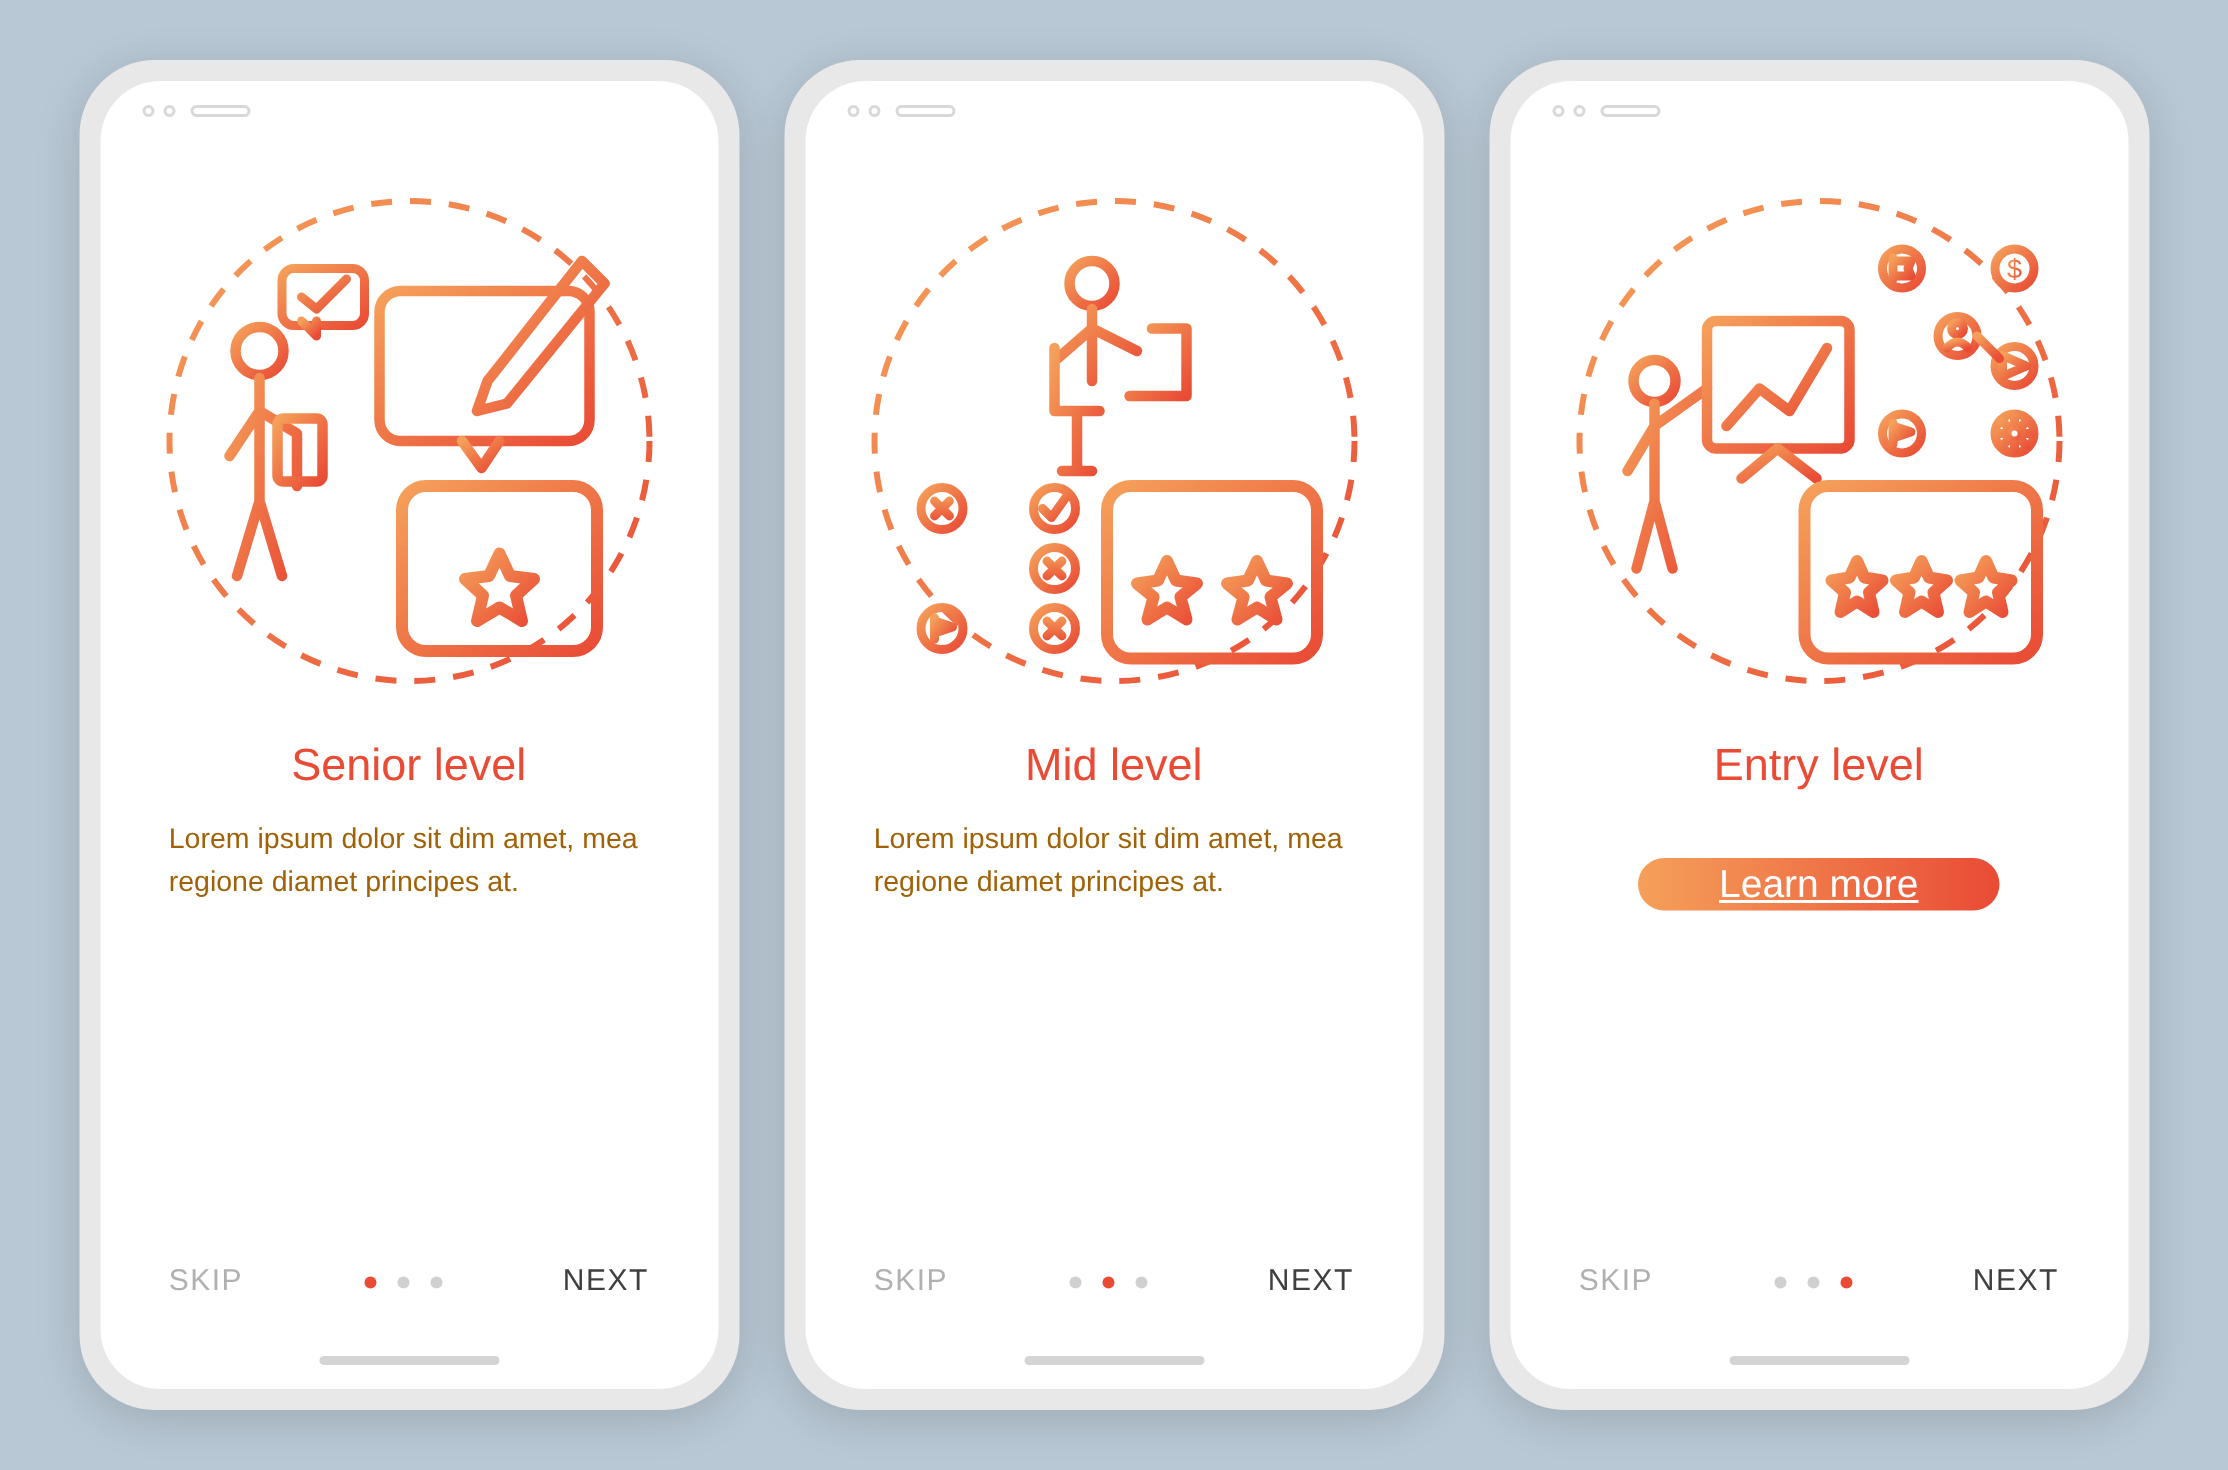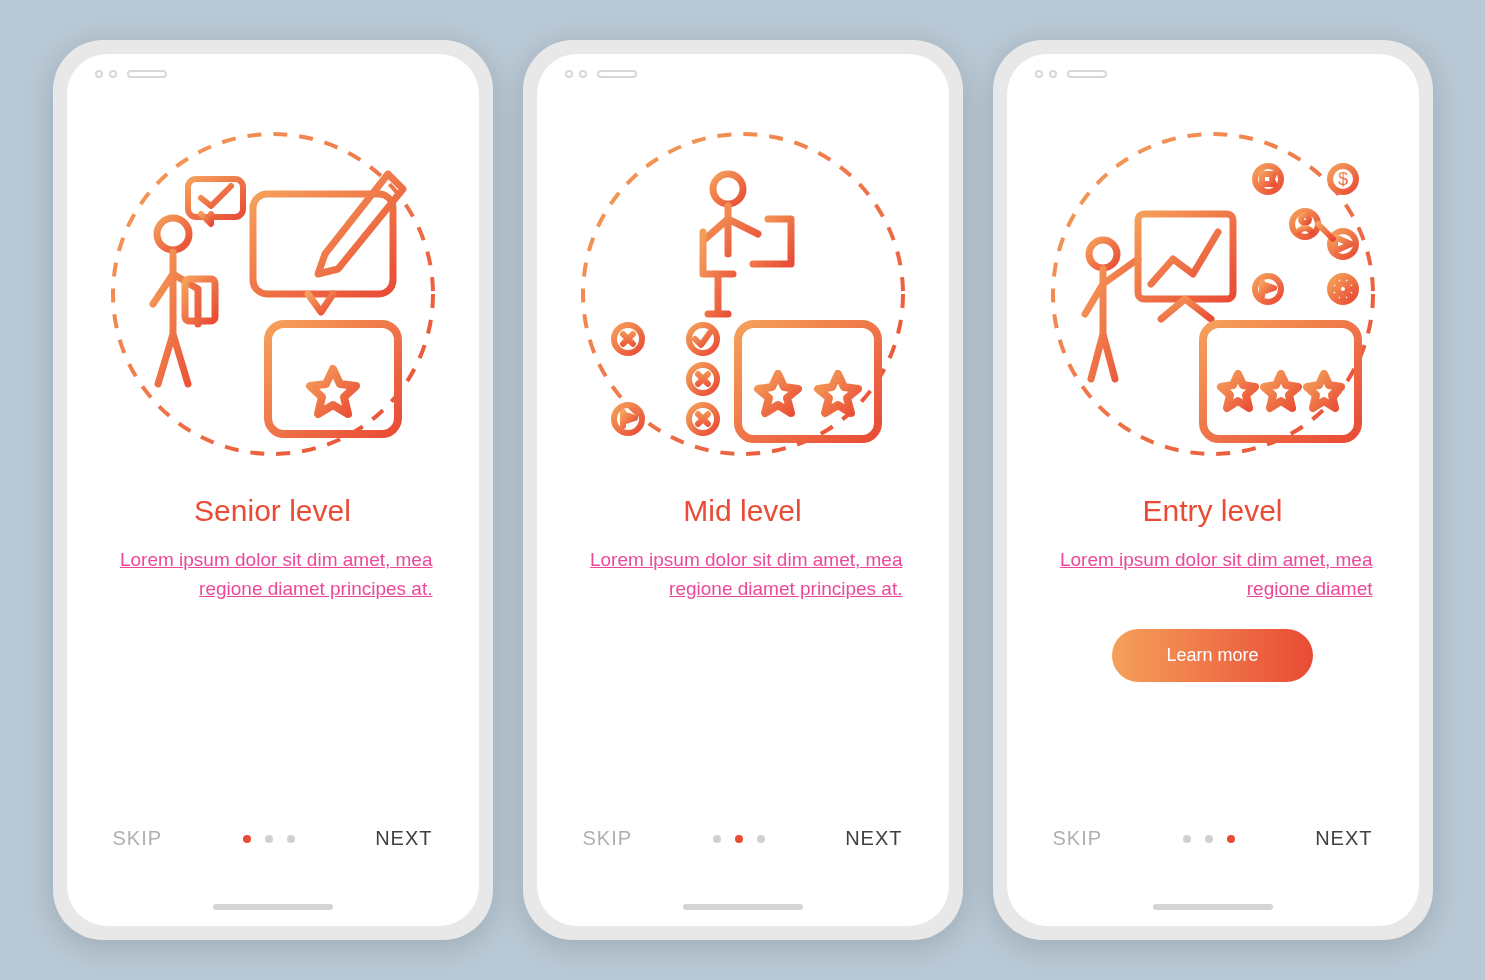--- a/index.html
+++ b/index.html
@@ -60,29 +60,28 @@
     justify-content: center;
   }
   .title {
     font-size: 30px;
     font-weight: 400;
     color: #e94b35;
     margin-bottom: 18px;
   }
   .desc {
     font-size: 19px;
-    color: #ec4899;
-    text-align: right;
+    color: #a16207;
+    text-align: left;
     line-height: 1.5;
     padding: 0 46px;
-    text-decoration: underline;
   }
   .nav-row {
     position: absolute;
-    bottom: 76px;
+    bottom: 60px;
     left: 0; right: 0;
     display: flex;
     align-items: center;
     justify-content: space-between;
     padding: 0 46px;
   }
   .skip-link {
     color: #b0b0b0;
     font-size: 20px;
     letter-spacing: 1px;
@@ -109,27 +108,28 @@
     position: absolute;
     bottom: 16px;
     left: 50%;
     transform: translateX(-50%);
     width: 120px; height: 6px;
     background: #d4d4d4;
     border-radius: 4px;
   }
   .learn-btn {
     margin-top: 26px;
-    padding: 16px 54px;
-    font-size: 18px;
+    padding: 2px 54px;
+    font-size: 26px;
     color: #fff;
     background: linear-gradient(90deg, #f5a05a 0%, #e94b35 100%);
     border: none;
     border-radius: 40px;
     cursor: pointer;
+    text-decoration: underline;
   }
 </style>
 </head>
 <body>
 
 <div class="phone">
   <div class="screen">
     <div class="status-bar">
       <div class="status-dot"></div>
         <div class="status-dot"></div>
@@ -320,21 +320,20 @@
           <line x1="215" y1="190" x2="215" y2="208"></line>
           <line x1="245" y1="190" x2="245" y2="208"></line>
           <line x1="275" y1="190" x2="275" y2="208"></line>
           <path d="M195 250 L200 261 L212 263 L203 271 L206 284 L195 277 L184 284 L187 271 L178 263 L190 261 Z"></path>
           <path d="M238 250 L243 261 L255 263 L246 271 L249 284 L238 277 L227 284 L230 271 L221 263 L233 261 Z"></path>
           <path d="M281 250 L286 261 L298 263 L289 271 L292 284 L281 277 L270 284 L273 271 L264 263 L276 261 Z"></path>
         </g>
       </svg>
     </div>
     <div class="title">Entry level</div>
-    <div class="desc">Lorem ipsum dolor sit dim amet, mea regione diamet</div>
     <button class="learn-btn">Learn more</button>
     <div class="nav-row">
       <span class="skip-link">SKIP</span>
       <div class="dots">
         <div class="dot"></div>
         <div class="dot"></div>
         <div class="dot active"></div>
       </div>
       <span class="next-link">NEXT</span>
     </div>

